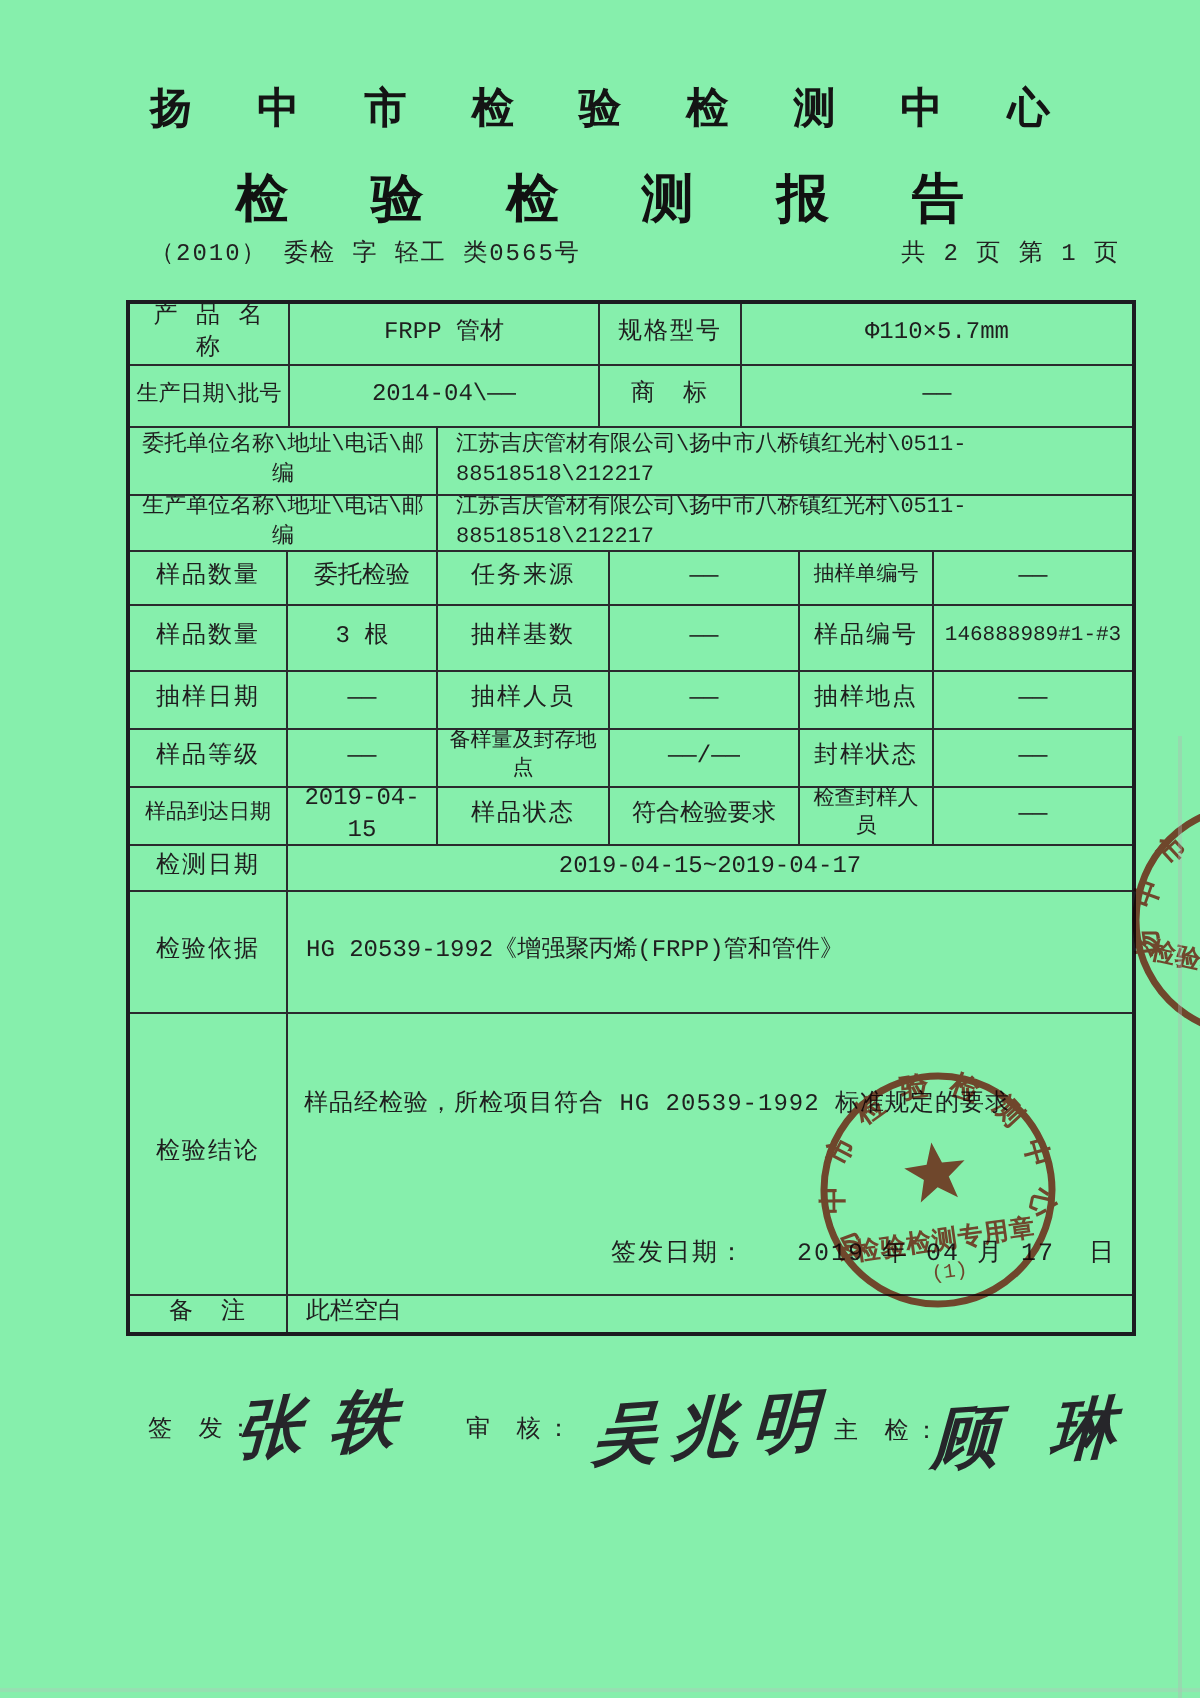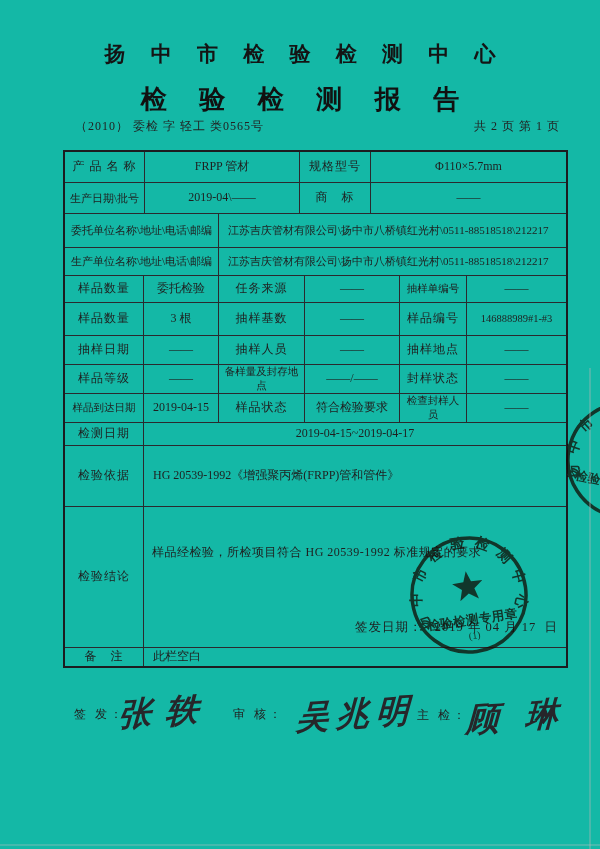--- a/index.html
+++ b/index.html
@@ -1,21 +1,21 @@
 <!DOCTYPE html>
 <html><head>
 <meta charset="utf-8">
 <style>
   html,body{margin:0;padding:0;}
   .page{
     position:relative;
     width:600px;height:849px;
-    background:#14b8a6;
+    background:#86efac;
     overflow:hidden;
-    font-family:Liberation Serif, serif;
+    font-family:Liberation Mono, monospace;
     color:#1f1f1f;
   }
   
   .org-title{
     position:absolute;top:40px;left:0;width:600px;
     text-align:center;font-size:21px;font-weight:700;
     letter-spacing:10px;padding-left:10px;box-sizing:border-box;
     color:#141414;
   }
   .doc-title{
@@ -97,21 +97,21 @@
 
     <div class="r h30">
       <div class="cell lbl w79">产 品 名 称</div>
       <div class="cell w155">FRPP 管材</div>
       <div class="cell lbl w71">规格型号</div>
       <div class="cell grow">Φ110×5.7mm</div>
     </div>
 
     <div class="r h31">
       <div class="cell lbl w79 md">生产日期\批号</div>
-      <div class="cell w155">2019-04\——</div>
+      <div class="cell w155">2014-04\——</div>
       <div class="cell lbl w71">商　标</div>
       <div class="cell grow">——</div>
     </div>
 
     <div class="r h34">
       <div class="cell lbl w153 md">委托单位名称\地址\电话\邮编</div>
       <div class="cell grow left md">江苏吉庆管材有限公司\扬中市八桥镇红光村\0511-88518518\212217</div>
     </div>
 
     <div class="r h28">

